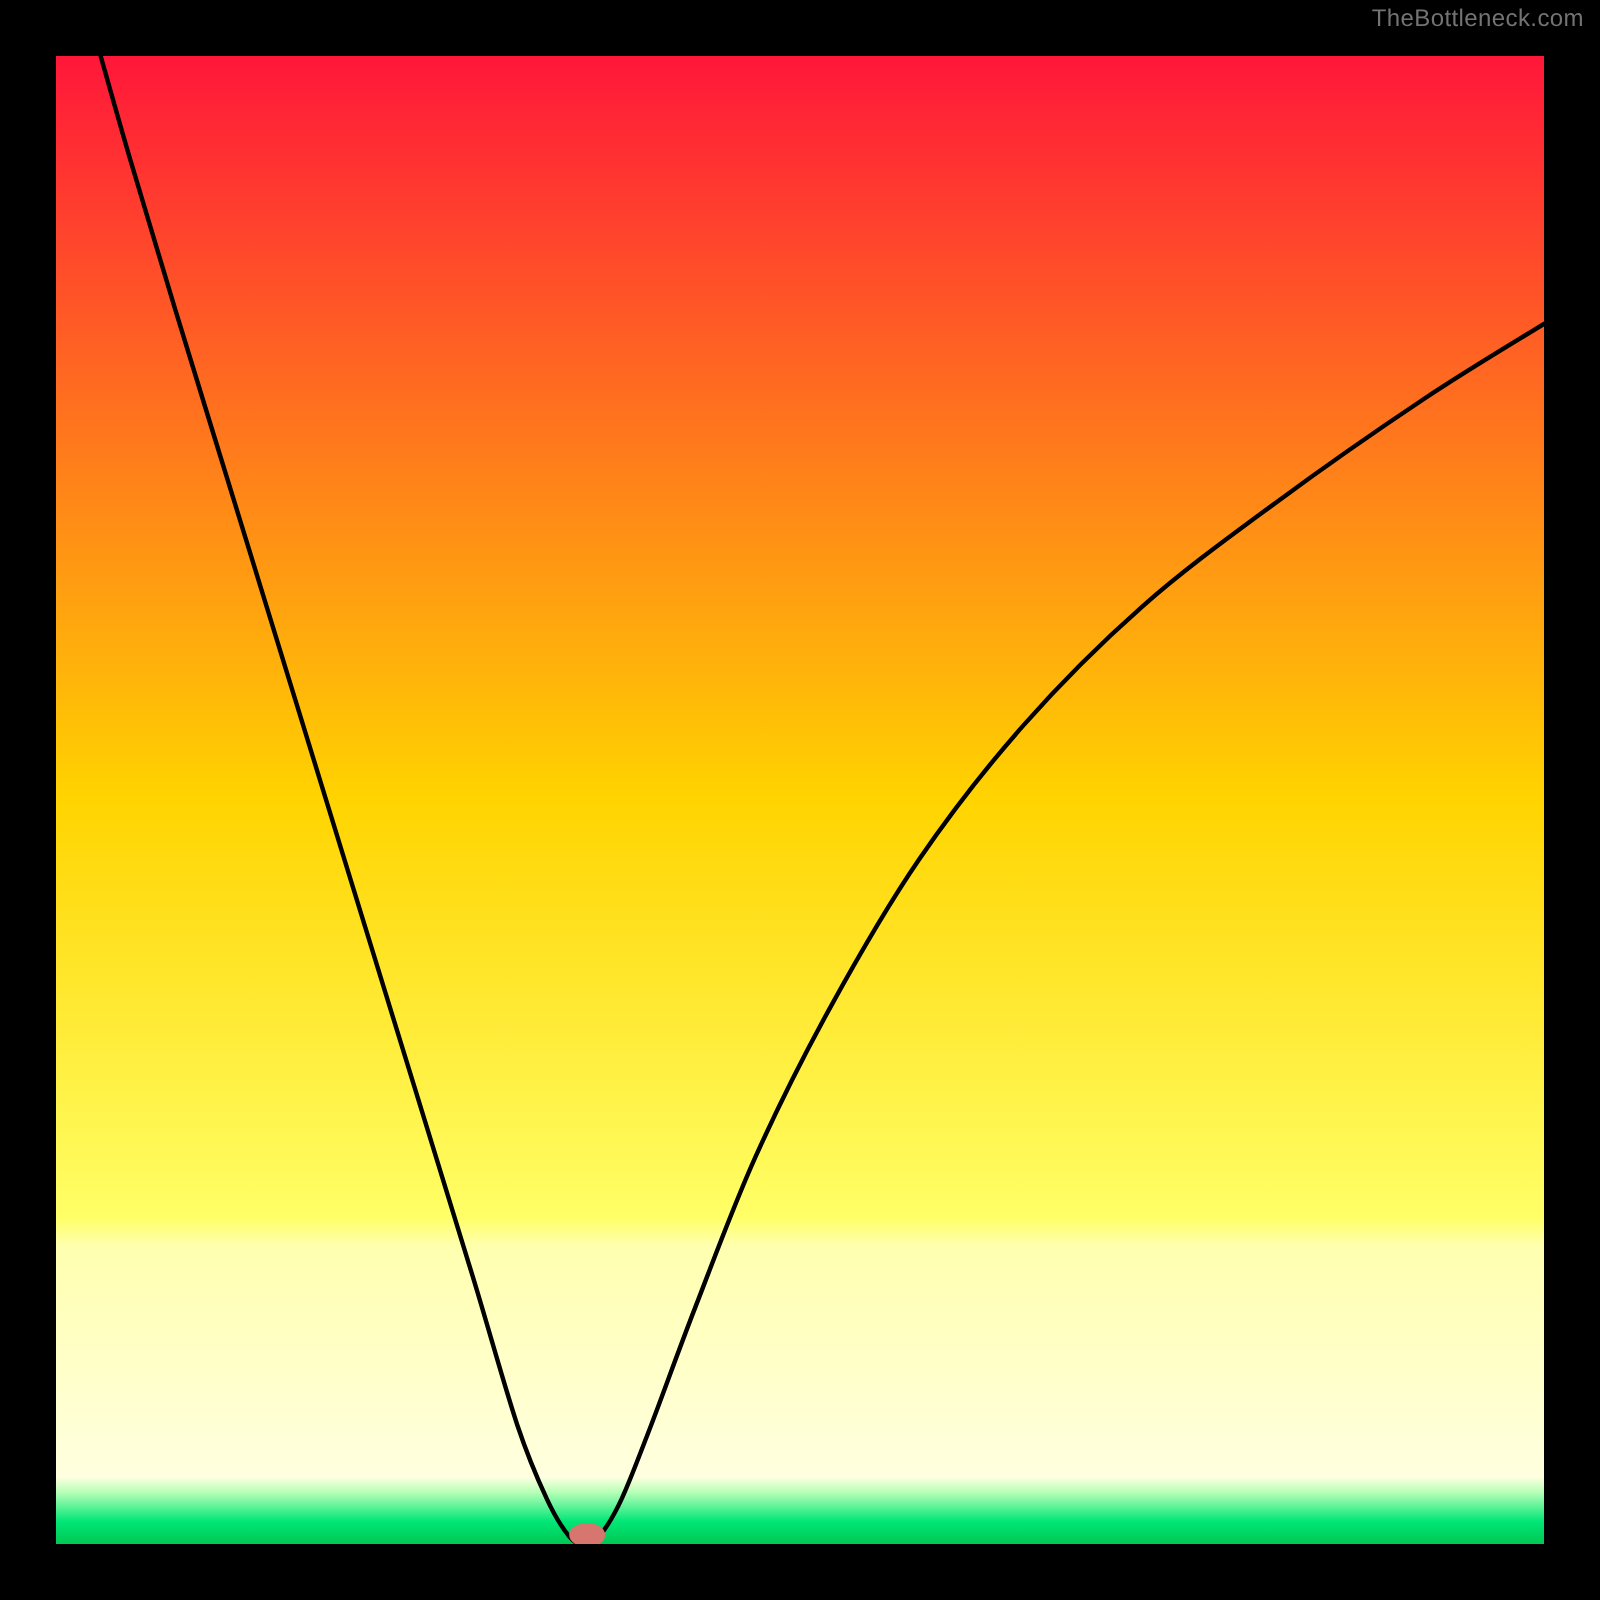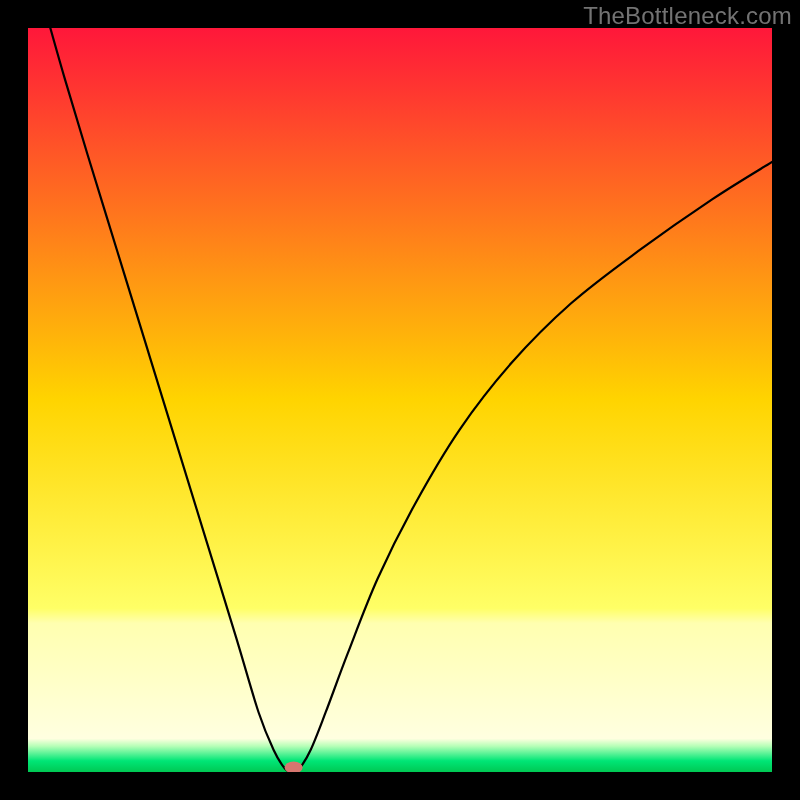--- a/index.html
+++ b/index.html
@@ -9,21 +9,21 @@
     height: 800px;
     background: #000;
     font-family: Arial, Helvetica, sans-serif;
     overflow: hidden;
   }
   .watermark {
     position: absolute;
     top: 2px;
     right: 8px;
     color: #737373;
-    font-size: 24px;
+    font-size: 12px;
     font-weight: 400;
     letter-spacing: 0.2px;
     z-index: 10;
   }
   .frame {
     position: absolute;
     left: 28px;
     top: 28px;
     width: 744px;
     height: 744px;

